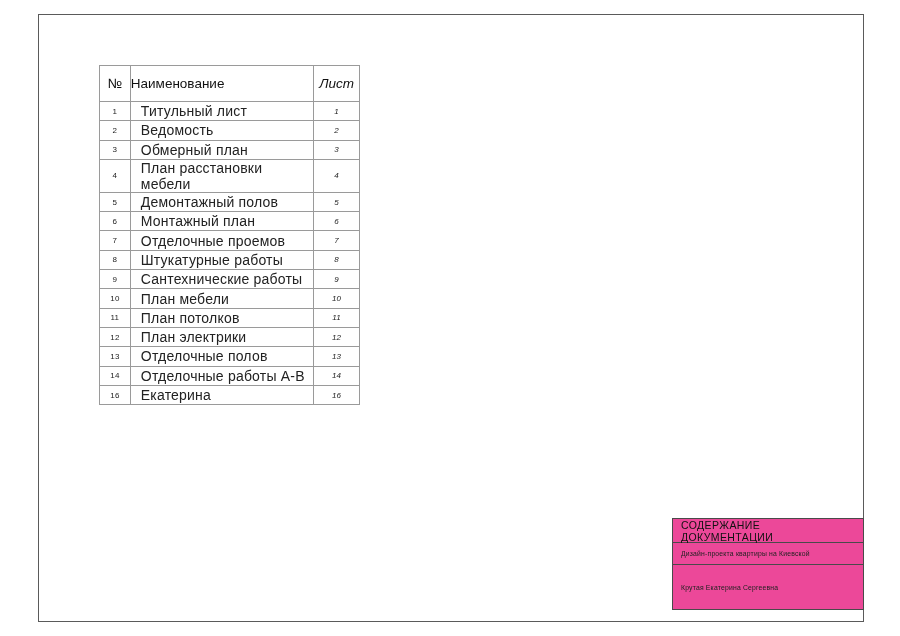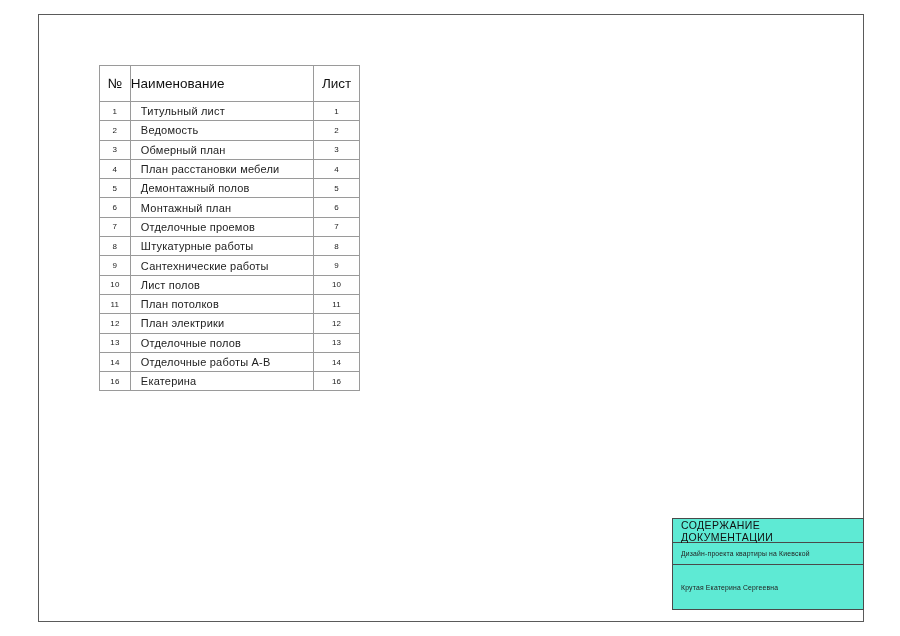--- a/index.html
+++ b/index.html
@@ -58,24 +58,25 @@
     width: 31px;
     text-align: center;
   }
   .toc .col-name {
     width: 184px;
     text-align: left;
   }
   .toc .col-sheet {
     width: 46px;
     text-align: center;
+    font-style: italic;
   }
   .toc tbody td {
     height: 19.3px;
-    font-size: 11px;
+    font-size: 14px;
     color: #222;
     vertical-align: middle;
     letter-spacing: 0.2px;
   }
   .toc tbody td.col-num,
   .toc tbody td.col-sheet {
     text-align: center;
     font-size: 8px;
   }
   .toc tbody td.col-name {
@@ -84,21 +85,21 @@
   }
 
   
   .stamp {
     position: absolute;
     left: 672px;
     top: 518px;
     width: 192px;
     border: 1px solid #4a4a4a;
     box-sizing: border-box;
-    background: #5eead4;
+    background: #ec4899;
   }
   .stamp-row {
     box-sizing: border-box;
     padding: 0 8px;
     display: flex;
     align-items: center;
   }
   .stamp-title {
     height: 24px;
     border-bottom: 1px solid #4a4a4a;
@@ -176,21 +177,21 @@
         <td class="col-name">Штукатурные работы</td>
         <td class="col-sheet">8</td>
       </tr>
       <tr>
         <td class="col-num">9</td>
         <td class="col-name">Сантехнические работы</td>
         <td class="col-sheet">9</td>
       </tr>
       <tr>
         <td class="col-num">10</td>
-        <td class="col-name">Лист полов</td>
+        <td class="col-name">План мебели</td>
         <td class="col-sheet">10</td>
       </tr>
       <tr>
         <td class="col-num">11</td>
         <td class="col-name">План потолков</td>
         <td class="col-sheet">11</td>
       </tr>
       <tr>
         <td class="col-num">12</td>
         <td class="col-name">План электрики</td>

